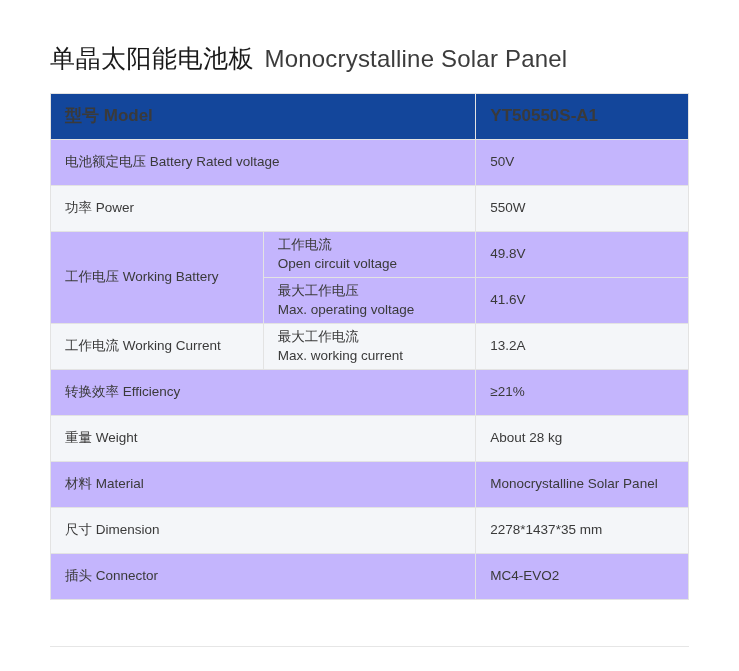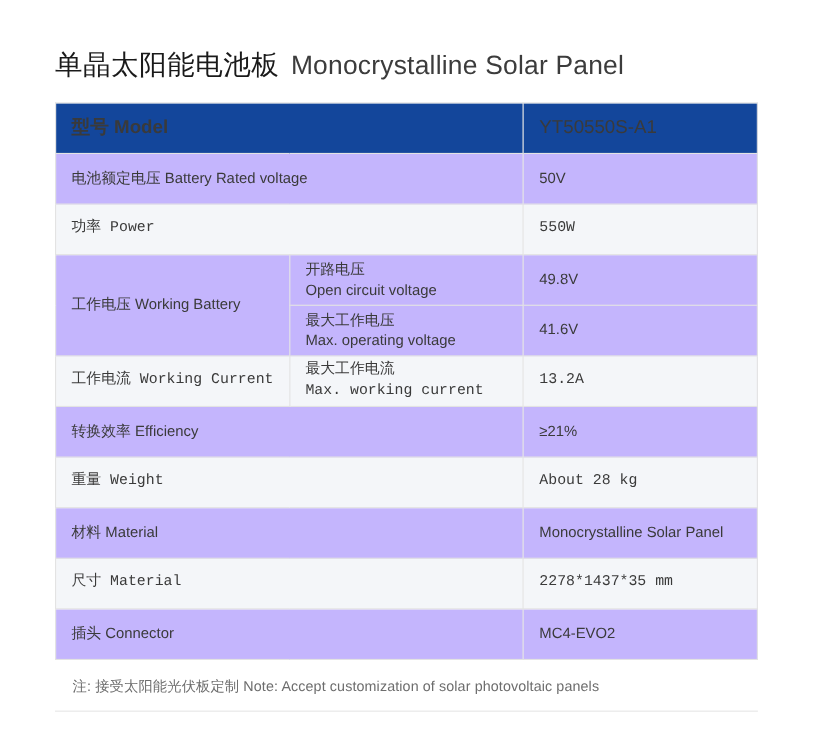--- a/index.html
+++ b/index.html
@@ -57,25 +57,24 @@
   .head-row td {
     background: #13469b;
     color: #ffffff;
     font-size: 17px;
     font-weight: bold;
     height: 45px;
     border: 1px solid #13469b;
     padding: 0 16px;
   }
   .head-row td.head-value {
-    font-weight: normal;
+    font-weight: bold;
   }
   tr.alt td {
     background: #f4f6f9;
-    font-family: Liberation Mono, monospace;
   }
   tr.plain td {
     background: #c4b5fd;
   }
   td.label {
     width: 219px;
   }
   td.sub {
     width: 198px;
   }
@@ -124,21 +123,21 @@
       </tr>
 
       <tr class="alt">
         <td class="label" colspan="2">功率 Power</td>
         <td class="value">550W</td>
       </tr>
 
       <tr class="plain">
         <td class="label" rowspan="2">工作电压 Working Battery</td>
         <td class="sub">
-          <span class="sub-line1">开路电压</span>
+          <span class="sub-line1">工作电流</span>
           <span class="sub-line2">Open circuit voltage</span>
         </td>
         <td class="value">49.8V</td>
       </tr>
 
       <tr class="plain">
         <td class="sub">
           <span class="sub-line1">最大工作电压</span>
           <span class="sub-line2">Max. operating voltage</span>
         </td>
@@ -163,27 +162,26 @@
         <td class="label" colspan="2">重量 Weight</td>
         <td class="value">About 28 kg</td>
       </tr>
 
       <tr class="plain">
         <td class="label" colspan="2">材料 Material</td>
         <td class="value">Monocrystalline Solar Panel</td>
       </tr>
 
       <tr class="alt">
-        <td class="label" colspan="2">尺寸 Material</td>
+        <td class="label" colspan="2">尺寸 Dimension</td>
         <td class="value">2278*1437*35 mm</td>
       </tr>
 
       <tr class="plain">
         <td class="label" colspan="2">插头 Connector</td>
         <td class="value">MC4-EVO2</td>
       </tr>
     </tbody>
   </table>
 
-  <div class="note">注: 接受太阳能光伏板定制  Note: Accept customization of solar photovoltaic panels</div>
 
   <div class="bottom-rule"></div>
 </div>
 
 </body></html>

